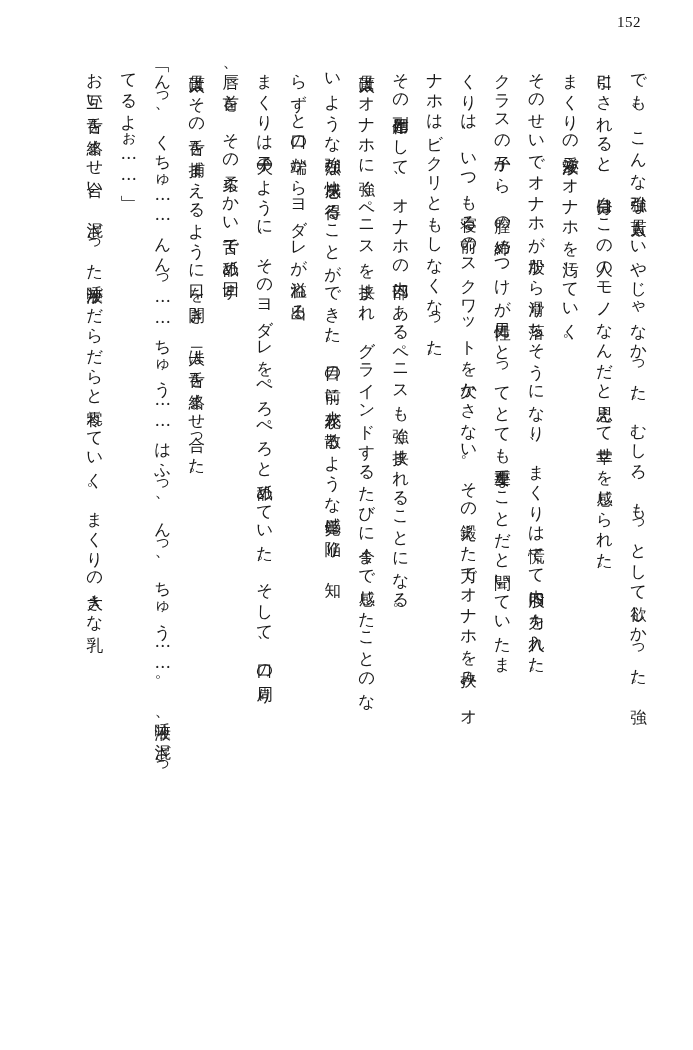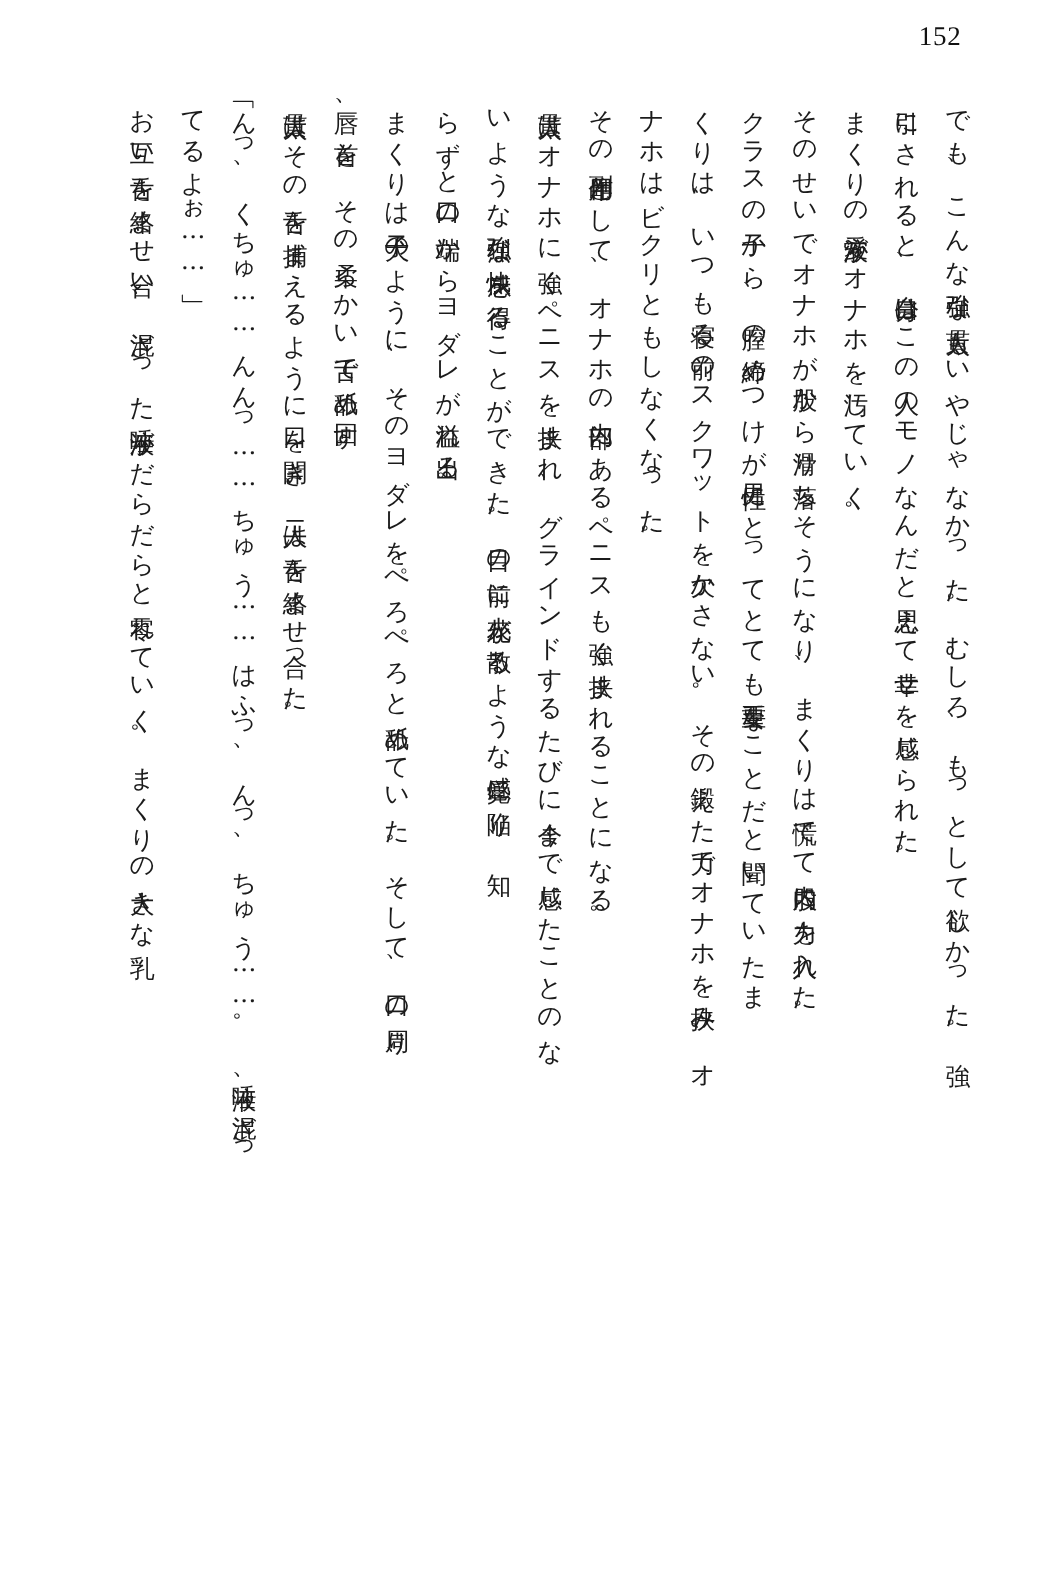--- a/index.html
+++ b/index.html
@@ -16,21 +16,21 @@
     width: 693px;
     height: 1050px;
     background: #ffffff;
     overflow: hidden;
     box-sizing: border-box;
   }
   .page-number {
     position: absolute;
     top: 14px;
     right: 52px;
-    font-size: 18px;
+    font-size: 15px;
     letter-spacing: 0.5px;
     color: #111;
     font-family: "Liberation Serif", "DejaVu Serif", serif;
   }
   .body-text {
     position: absolute;
     top: 62px;
     right: 38px;
     left: 40px;
     bottom: 30px;

